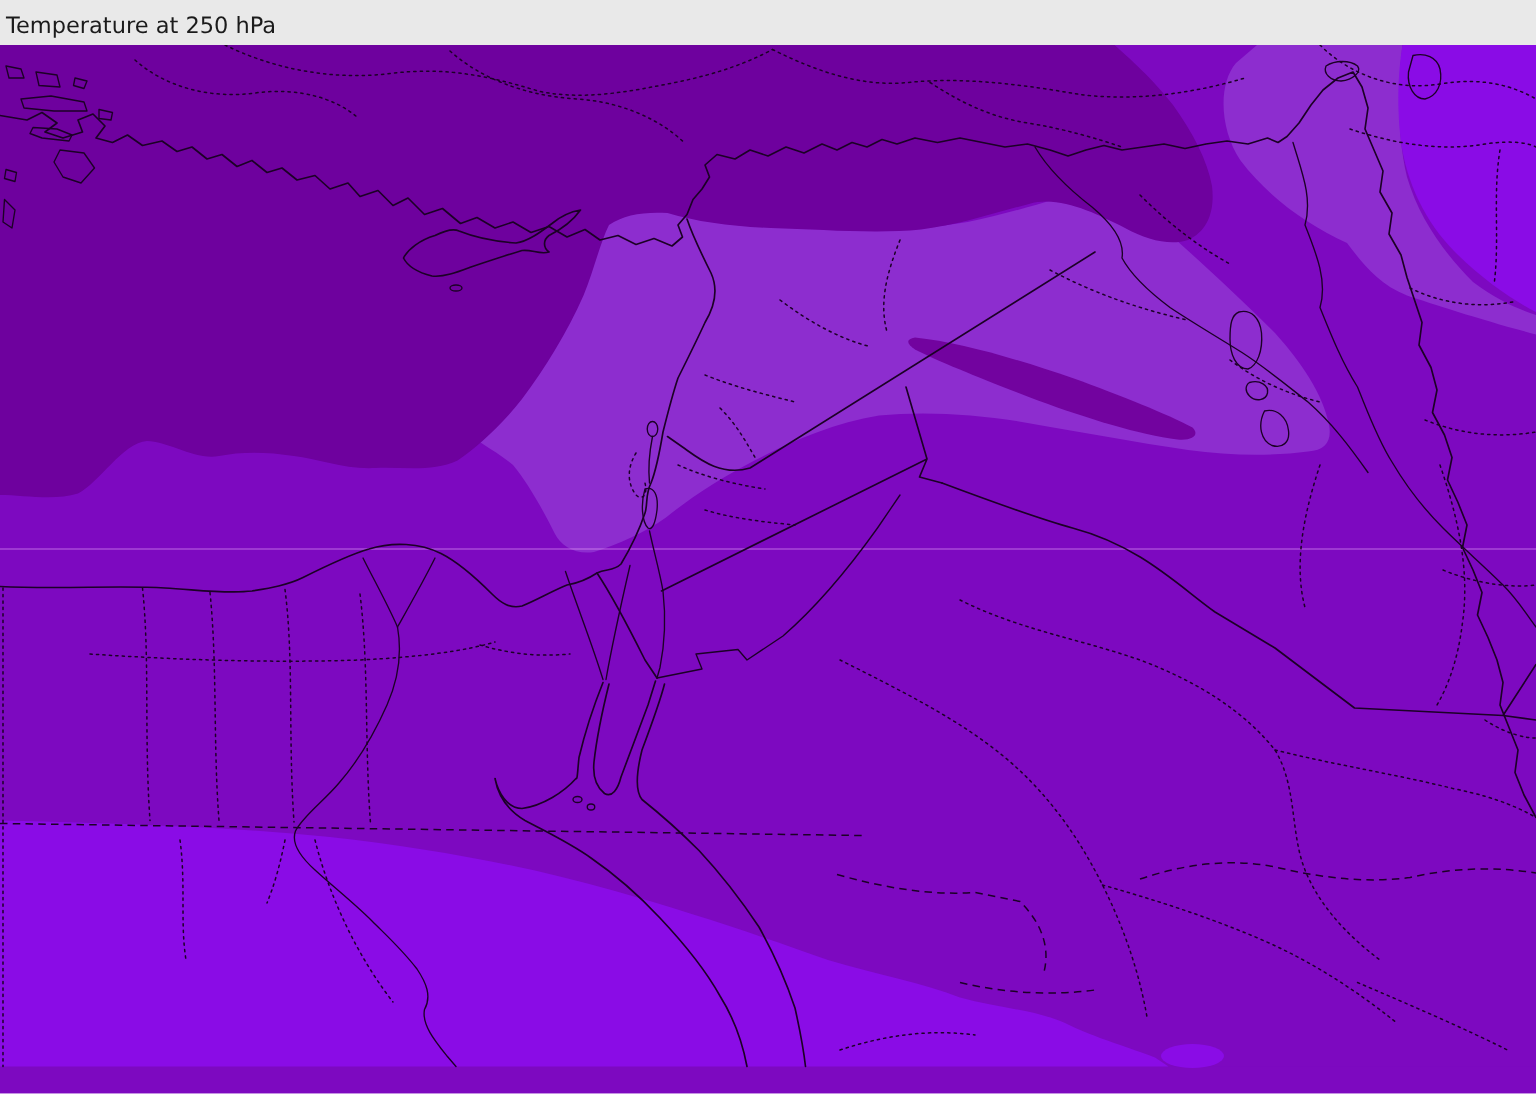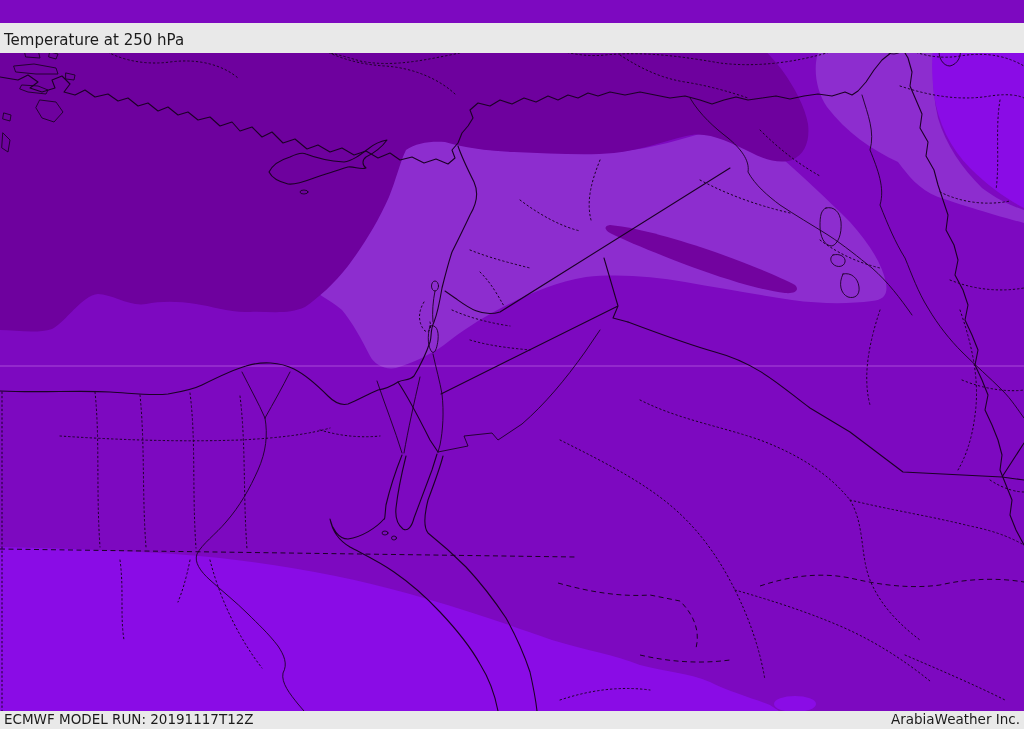--- a/index.html
+++ b/index.html
@@ -1,21 +1,21 @@
 <!DOCTYPE html>
 <html style="--bar-bg: #e9e9e9; --bar-text: #1b1b1b; --shade-dark: #6e019e; --shade-medium: #7d09c0; --shade-light: #8d2dcf; --shade-bright: #8a0ce6; --shade-lens: #72039f; --border-line: #1c0126;"><head>
 <meta charset="utf-8">
 <style>
   html,body{margin:0;padding:0;background:#fff;}
   #screen{position:relative;width:1024px;height:729px;overflow:hidden;
           font-family:"DejaVu Sans","Liberation Sans",sans-serif;background:var(--shade-medium,#7d09c0);}
   .bar{position:absolute;left:0;width:1024px;background:var(--bar-bg,#e9e9e9);
        display:flex;justify-content:space-between;align-items:flex-end;
        box-sizing:border-box;color:var(--bar-text,#1b1b1b);}
-  #topbar{top:0;height:30px;font-size:15px;padding:0 4px 4px 4px;margin-top:23px;}
+  #topbar{top:0;height:30px;font-size:15px;padding:0 4px 4px 4px;}
   #bottombar{top:711px;height:18px;font-size:13.5px;padding:0 4px 2px 4px;align-items:center;}
   .bar span{white-space:nowrap;}
   #mapsvg{position:absolute;top:0;left:0;}
   .fill-dark{fill:var(--shade-dark);}
   .fill-med{fill:var(--shade-medium);}
   .fill-light{fill:var(--shade-light);}
   .fill-bright{fill:var(--shade-bright);}
   .fill-lens{fill:var(--shade-lens);}
   .solid{fill:none;stroke:var(--border-line);stroke-width:1.1;stroke-linejoin:round;stroke-linecap:round;}
   .thin{stroke-width:0.9;}
@@ -178,18 +178,14 @@
            C912,275 918,292 928,308 C938,325 950,340 962,352 C975,365 990,378 1002,390 C1012,400 1018,410 1024,418"></path>
       <path class="solid thin" d="M690,98 C700,115 715,128 728,138 C740,148 750,160 748,172 C755,185 768,196 780,205
            C795,215 812,225 828,235 C845,246 858,257 872,268 C888,282 900,298 912,315"></path>
     </g>
   </svg>
 
   <div id="topbar" class="bar">
     <span>Temperature at 250 hPa</span>
   </div>
 
-  <div id="bottombar" class="bar">
-    <span>ECMWF MODEL RUN: 20191117T12Z</span>
-    <span>ArabiaWeather Inc.</span>
-  </div>
 
 </div>
 
 </body></html>

